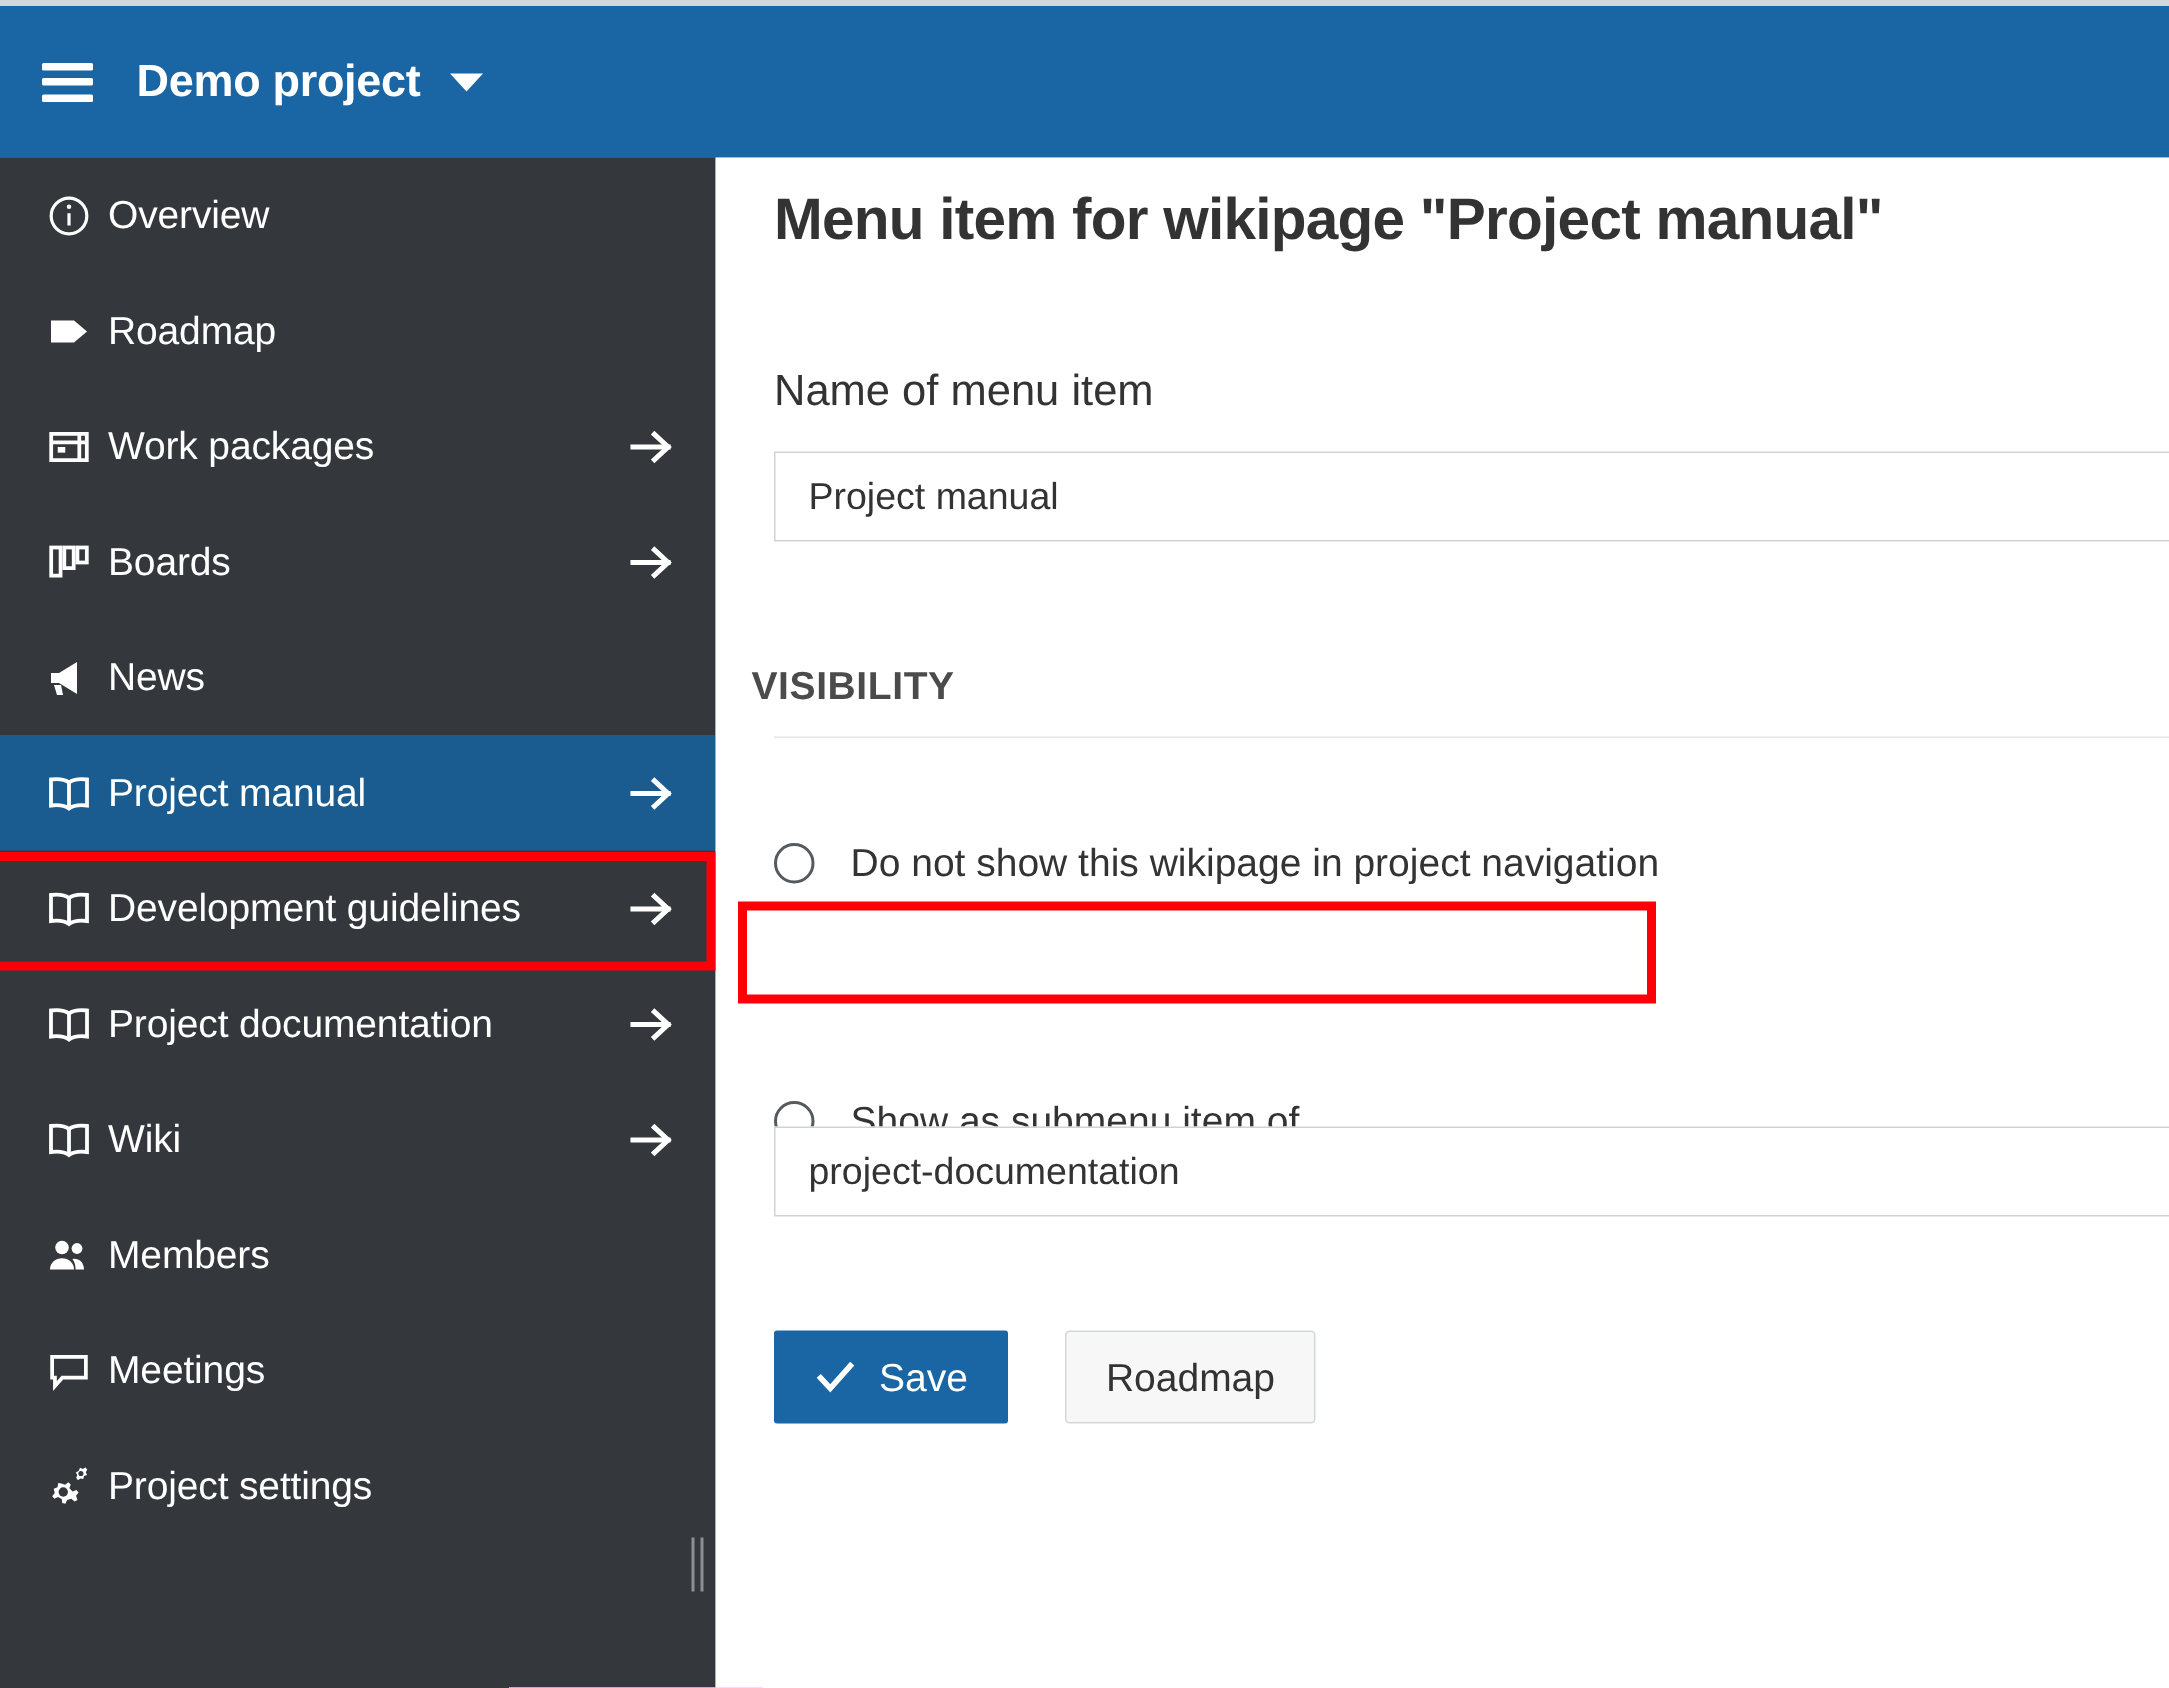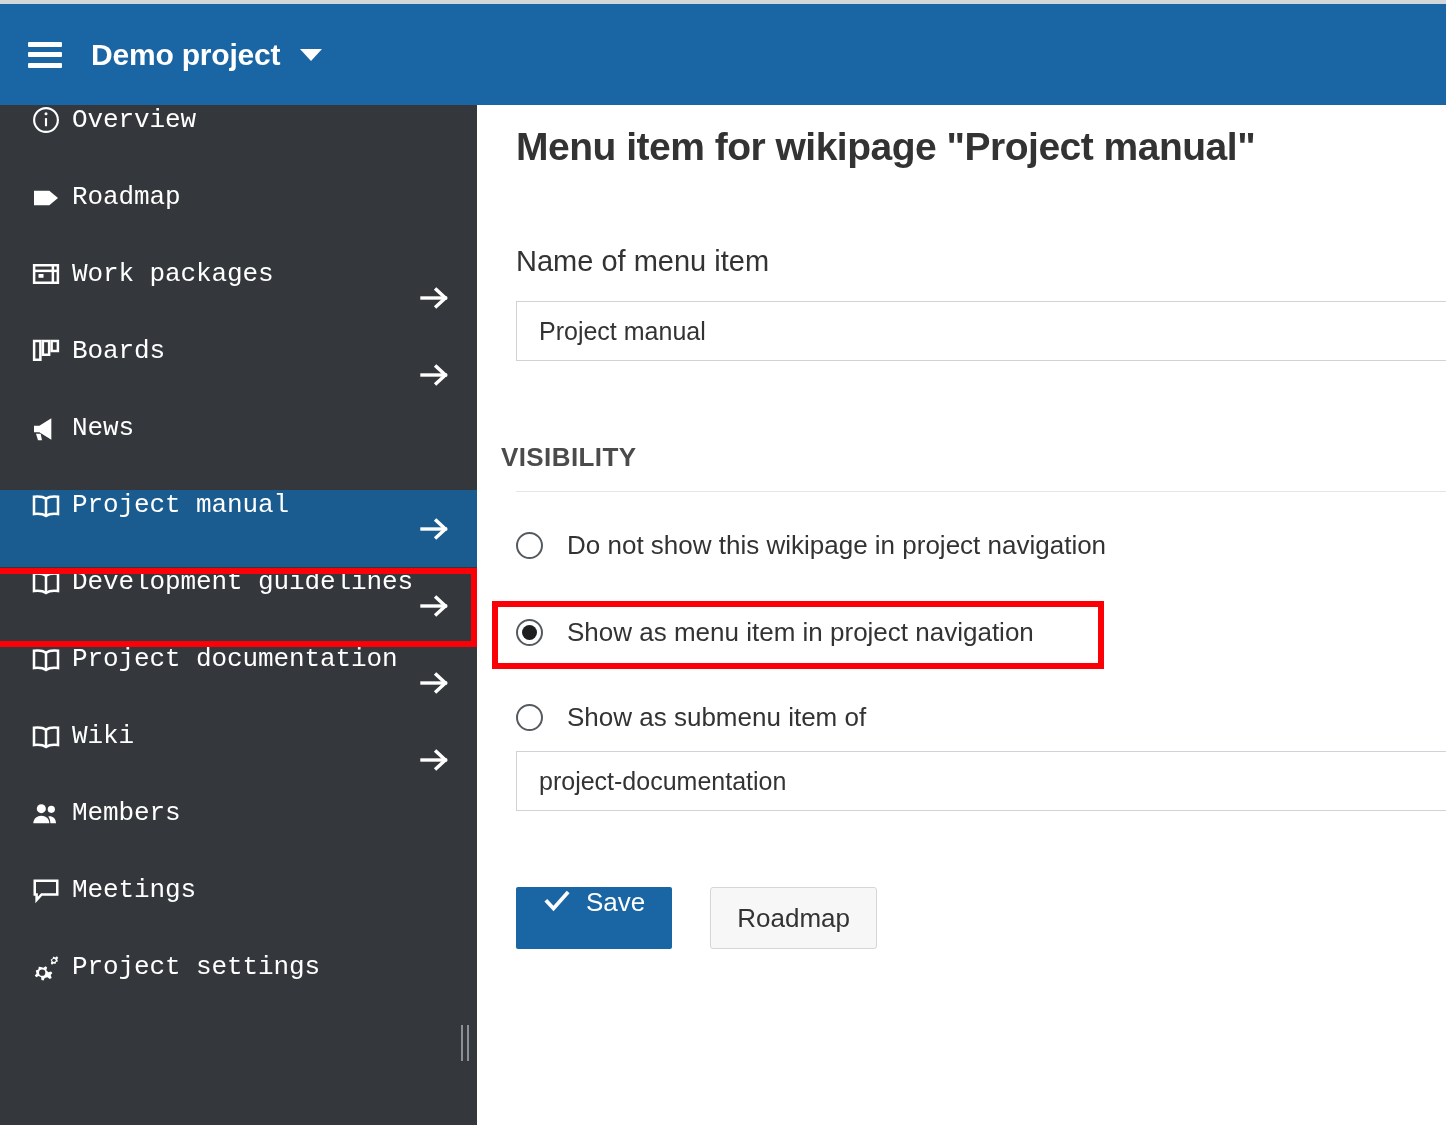--- a/index.html
+++ b/index.html
@@ -75,24 +75,23 @@
     left: 0; top: 105px;
     width: 477px;
     height: 1020px;
     background: #34383c;
     overflow: hidden;
   }
   .nav-item {
     position: relative;
     height: 77px;
     display: flex;
-    align-items: flex-start;
+    align-items: center;
     cursor: pointer;
     color: #ffffff;
-    font-family: Liberation Mono, monospace;
   }
   .nav-item.selected {
     background: #1a5c8f;
   }
   .nav-icon {
     width: 52px;
     min-width: 52px;
     margin-left: 20px;
     display: flex;
     align-items: center;
@@ -217,20 +216,21 @@
     height: 1px;
     background: #e3e5e7;
   }
 
   .radio-row {
     position: absolute;
     left: 39px;
     display: flex;
     align-items: center;
     cursor: pointer;
+    margin-top: 30px;
   }
   #radio-row-0 { top: 425px; }
   #radio-row-1 { top: 512px; }
   #radio-row-2 { top: 597px; text-align: right; }
 
   .radio-mark {
     width: 27px; height: 27px;
     min-width: 27px;
     border: 2px solid #555a5f;
     border-radius: 50%;
@@ -260,21 +260,21 @@
     align-items: center;
   }
   .btn-save {
     height: 62px;
     background: #1a65a3;
     border: none;
     color: #ffffff;
     font-size: 26px;
     font-family: "Liberation Sans", "DejaVu Sans", sans-serif;
     display: flex;
-    align-items: flex-start;
+    align-items: center;
     padding: 0 27px;
     border-radius: 2px;
     cursor: pointer;
   }
   .btn-save .check {
     margin-right: 15px;
     display: flex;
     align-items: center;
   }
   .btn-cancel {
@@ -486,24 +486,20 @@
     <input class="text-input" id="input-name" type="text" value="Project manual" style="">
 
     <div class="section-heading">VISIBILITY</div>
     <div class="section-rule"></div>
 
     <div class="radio-row" id="radio-row-0">
       <span class="radio-mark"></span>
       <span class="radio-label">Do not show this wikipage in project navigation</span>
     </div>
 
-    <div class="radio-row" id="radio-row-1">
-      <span class="radio-mark checked"></span>
-      <span class="radio-label">Show as menu item in project navigation</span>
-    </div>
 
     <div class="radio-row" id="radio-row-2">
       <span class="radio-mark"></span>
       <span class="radio-label">Show as submenu item of</span>
     </div>
 
     <input class="text-input" id="select-parent" type="text" value="project-documentation" style="">
 
     <div class="btn-row">
       <button class="btn-save">

